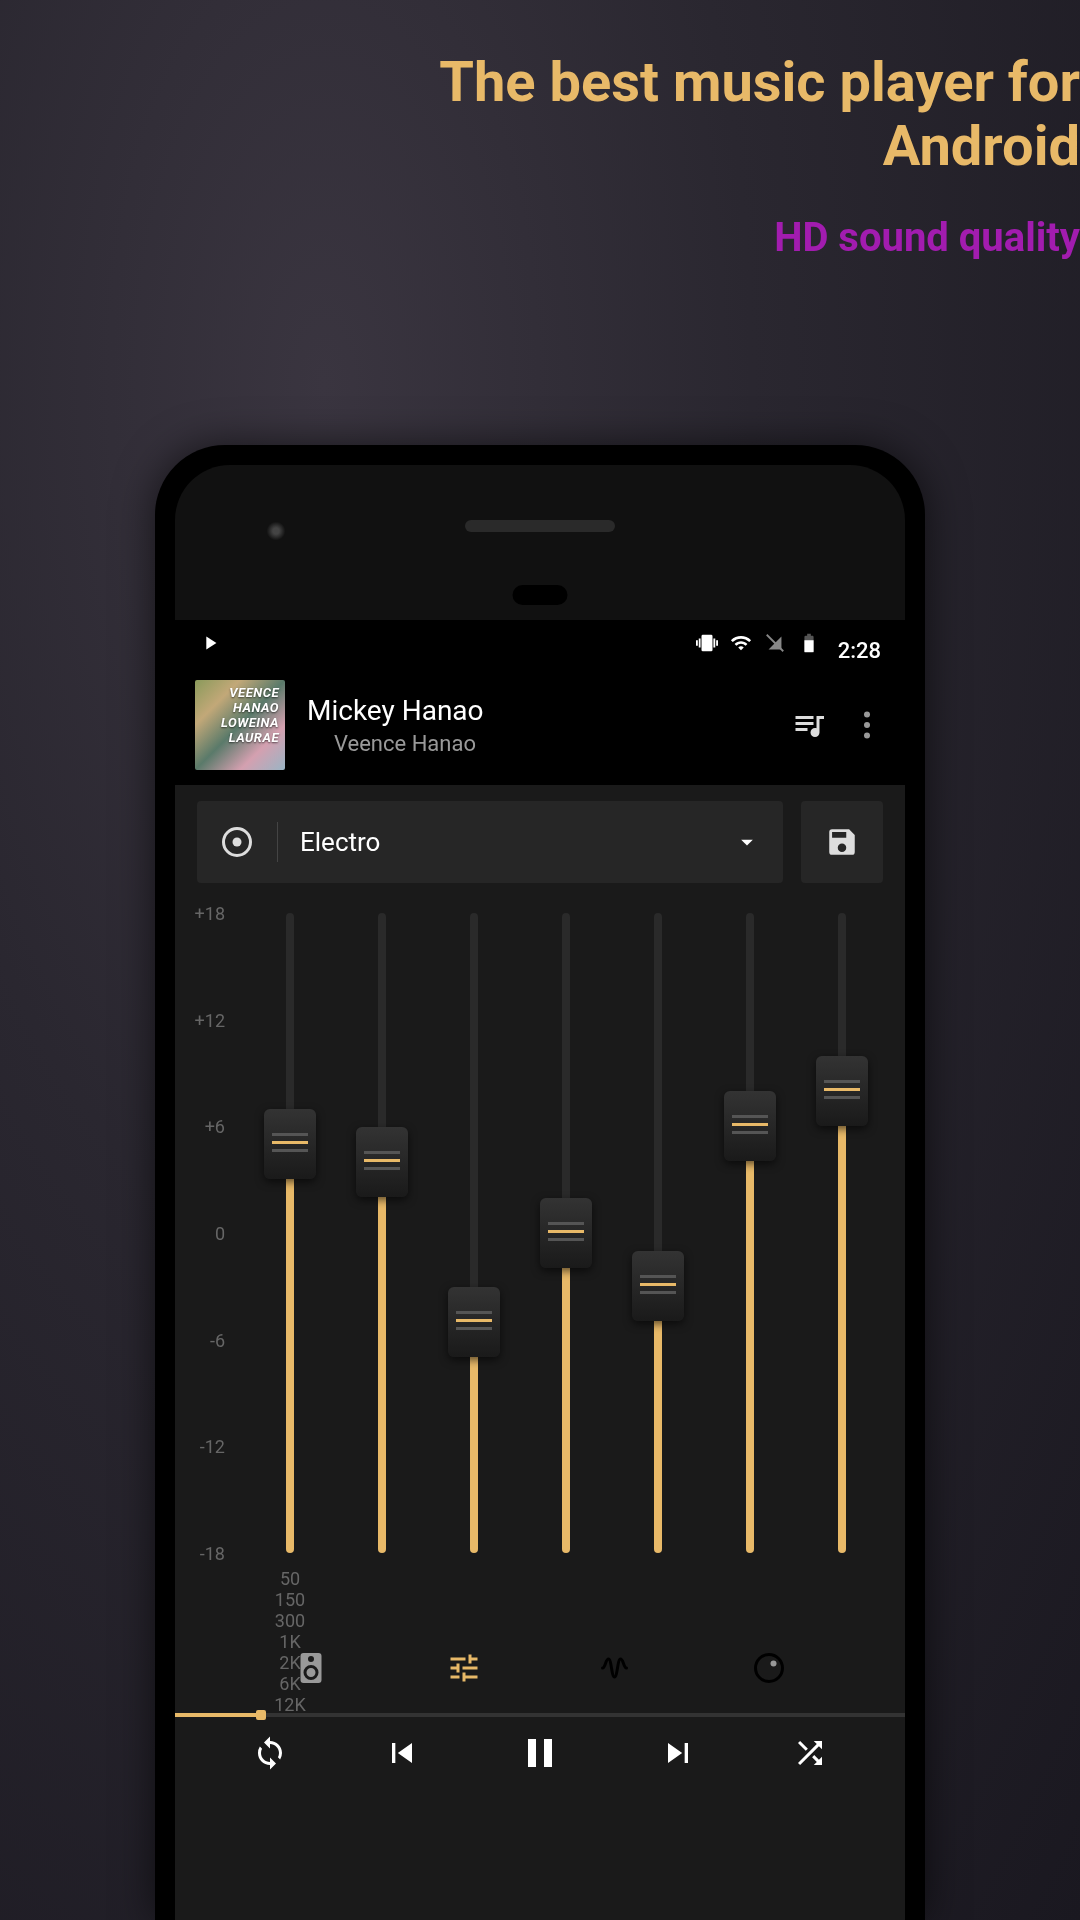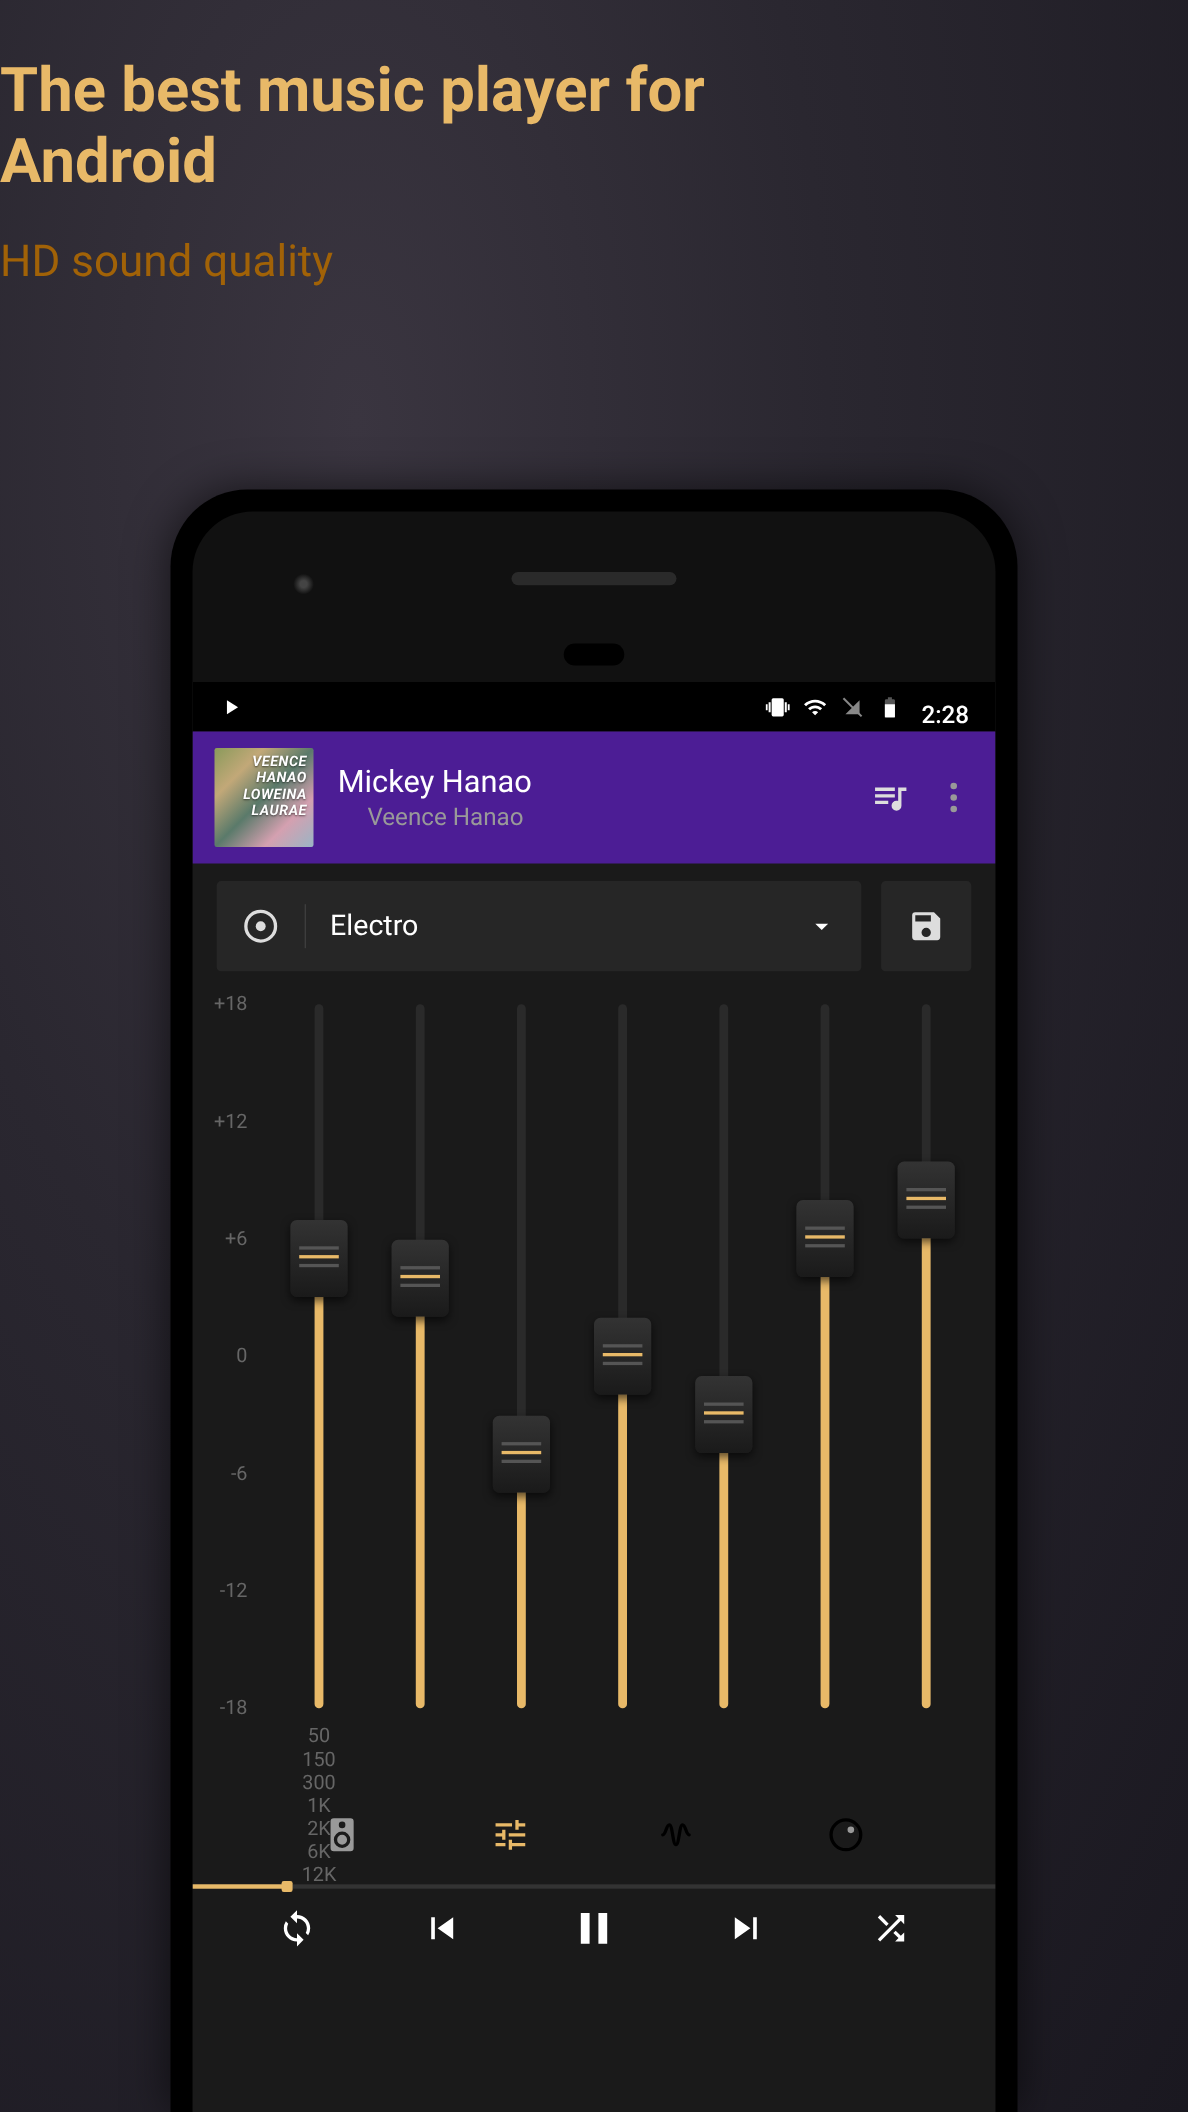--- a/index.html
+++ b/index.html
@@ -6,33 +6,33 @@
 body {
   width: 1080px;
   height: 1920px;
   background: radial-gradient(ellipse at 30% 20%, #3a3540 0%, #2a2730 40%, #1a1820 100%);
   font-family: -apple-system, BlinkMacSystemFont, 'Segoe UI', Roboto, sans-serif;
   overflow: hidden;
   position: relative;
 }
 
 .promo-text {
-  text-align: left;
+  text-align: right;
   padding-top: 50px;
 }
 .promo-title {
   color: #e8b968;
   font-size: 56px;
   font-weight: 700;
   line-height: 1.15;
 }
 .promo-subtitle {
-  color: #a16207;
+  color: #a21caf;
   font-size: 40px;
-  font-weight: 400;
+  font-weight: 700;
   margin-top: 35px;
 }
 
 .phone {
   position: absolute;
   left: 155px;
   top: 445px;
   width: 770px;
   height: 1475px;
   background: #000;
@@ -98,21 +98,21 @@
   color: #fff;
   font-size: 22px;
 }
 .statusbar-left { display: flex; align-items: center; }
 .statusbar-right { display: flex; align-items: center; gap: 12px; }
 .sb-icon { width: 22px; height: 22px; fill: #fff; }
 .sb-time { font-weight: 500; margin-left: 6px; margin-top: 16px; }
 
 .now-playing-bar {
   height: 120px;
-  background: #4c1d95;
+  background: #000000;
   display: flex;
   align-items: center;
   padding: 0 20px;
   gap: 22px;
 }
 .album-art {
   width: 90px;
   height: 90px;
   background: linear-gradient(135deg, #8a9a5b 0%, #c2a878 25%, #5a7a6a 50%, #d4a0b0 75%, #9ab5c5 100%);
   position: relative;

